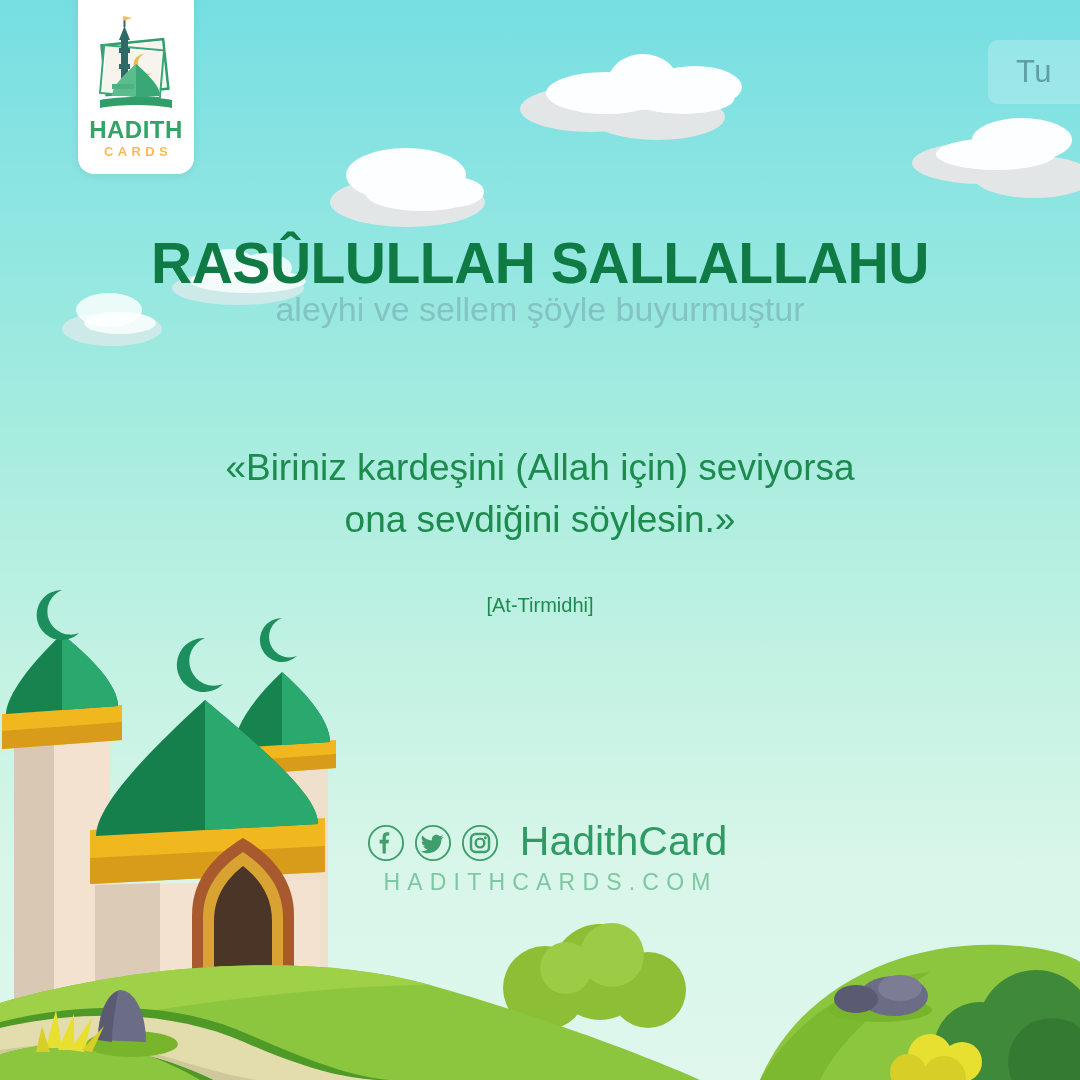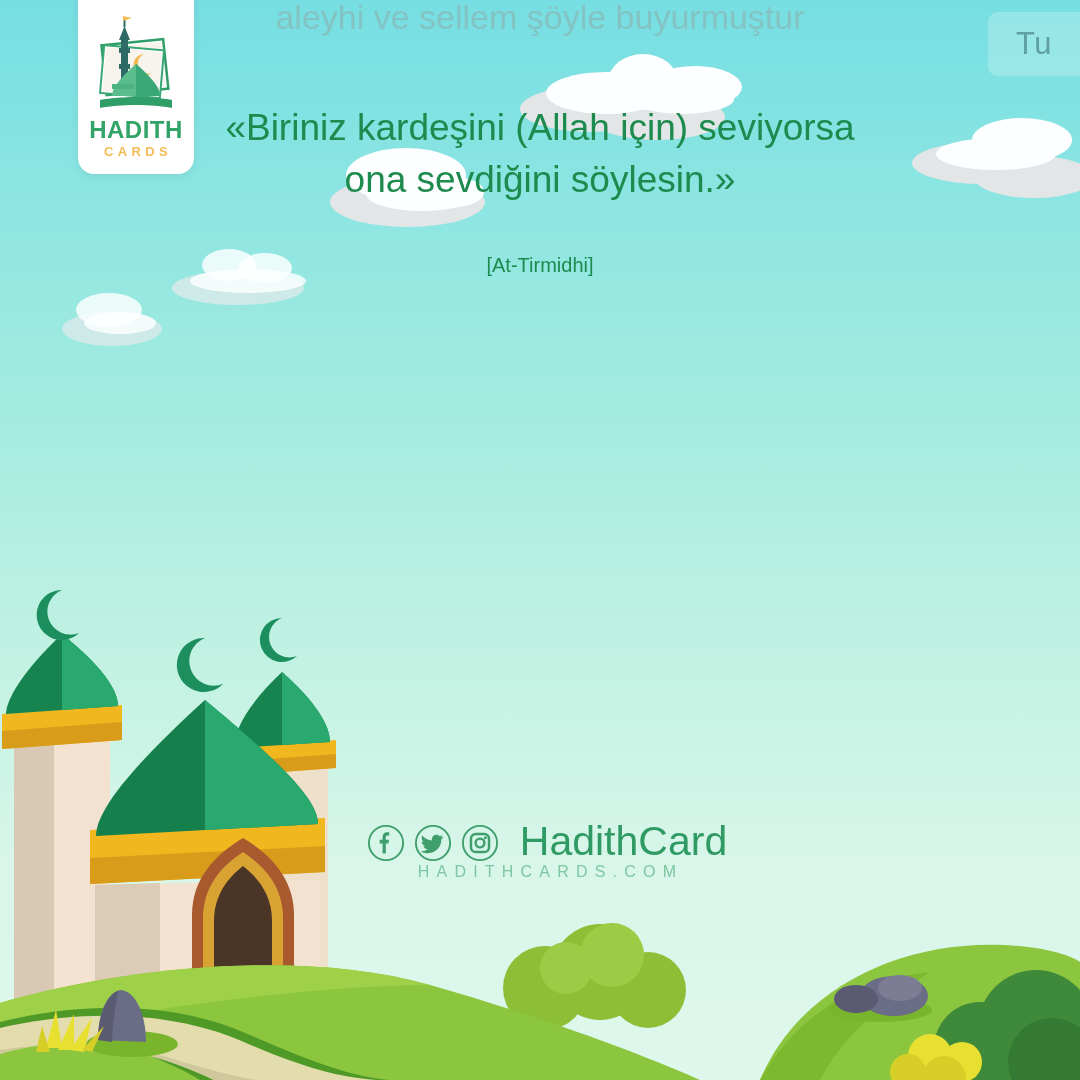--- a/index.html
+++ b/index.html
@@ -14,21 +14,21 @@
   .clouds{position:absolute;inset:0;}
   .cloud{position:absolute;}
   .cloud i{position:absolute;border-radius:50%;display:block;}
   .cl-base{background:#e2e6e6;}
   .cl-top{background:#fdfeff;}
   .cl-soft .cl-base{background:rgba(226,234,234,.72);}
   .cl-soft .cl-top{background:rgba(253,255,255,.82);}
 
   
   .lang-badge{
-    position:absolute;top:12px;right:0;width:92px;height:64px;
+    position:absolute;top:40px;right:0;width:92px;height:64px;
     background:rgba(255,255,255,.22);
     border-radius:10px 0 0 10px;
     display:flex;align-items:center;justify-content:center;
     color:#5f9fa5;font-size:31px;letter-spacing:.5px;
   }
 
   
   .logo-badge{
     position:absolute;left:78px;top:-26px;width:116px;height:200px;
     background:#ffffff;border-radius:16px;
@@ -44,40 +44,40 @@
   .content{position:absolute;left:0;right:0;top:0;text-align:center;}
   .title{
     margin-top:234px;color:#0f7a43;font-weight:bold;font-size:57px;
     letter-spacing:-.5px;line-height:1.02;
     font-family:"Liberation Sans",sans-serif;
   }
   .subtitle{
     color:#84c3c3;font-size:34px;line-height:1.05;
   }
   .quote{
-    margin-top:66px;color:#1d8a4e;font-size:37px;line-height:1.42;
+    margin-top:114px;color:#1d8a4e;font-size:37px;line-height:1.42;
     padding:0 80px;
   }
   .source{
     margin-top:47px;color:#1d8a4e;font-size:20px;
   }
 
   
   .footer{
     position:absolute;left:14px;right:0;top:822px;
     display:flex;flex-direction:column;align-items:center;
   }
   .social-row{display:flex;align-items:center;gap:9px;}
   .s-icon{width:38px;height:38px;}
   .brand{
     color:#2f9a63;font-size:41px;margin-left:12px;line-height:1;
     position:relative;top:-1px;
   }
   .site{
-    color:#7fc7a3;font-size:16px;letter-spacing:7.2px;margin-top:0;padding-left:7px;
+    color:#7fc7a3;font-size:23px;letter-spacing:7.2px;margin-top:6px;padding-left:7px;
   }
 
   
   .scene{position:absolute;inset:0;pointer-events:none;}
 </style>
 </head>
 <body>
 
 <div class="card">
 
@@ -243,20 +243,21 @@
       <path d="M46 52 C 30 66, 22 76, 22 84 L70 84 C 70 76, 62 66, 46 52 Z" fill="#5cbd8c"></path>
       <path d="M46 52 C 46 66, 46 76, 46 84 L70 84 C 70 76, 62 66, 46 52 Z" fill="#3aa876"></path>
       <rect x="22" y="72" width="22" height="5" fill="#4db282"></rect>
       <path d="M10 88 C 30 84, 62 84, 82 88 L82 96 C 62 92, 30 92, 10 96 Z" fill="#2f9e68"></path>
     </svg>
     <div class="logo-hadith">HADITH</div>
     <div class="logo-cards">CARDS</div>
   </div>
 
   <div class="content">
+    <div class="title">RASÛLULLAH SALLALLAHU</div>
     <div class="subtitle">aleyhi ve sellem şöyle buyurmuştur</div>
     <div class="quote">
       <div>«Biriniz kardeşini (Allah için) seviyorsa</div>
       <div>ona sevdiğini söylesin.»</div>
     </div>
     <div class="source">[At-Tirmidhi]</div>
   </div>
 
   <div class="footer">
     <div class="social-row">

